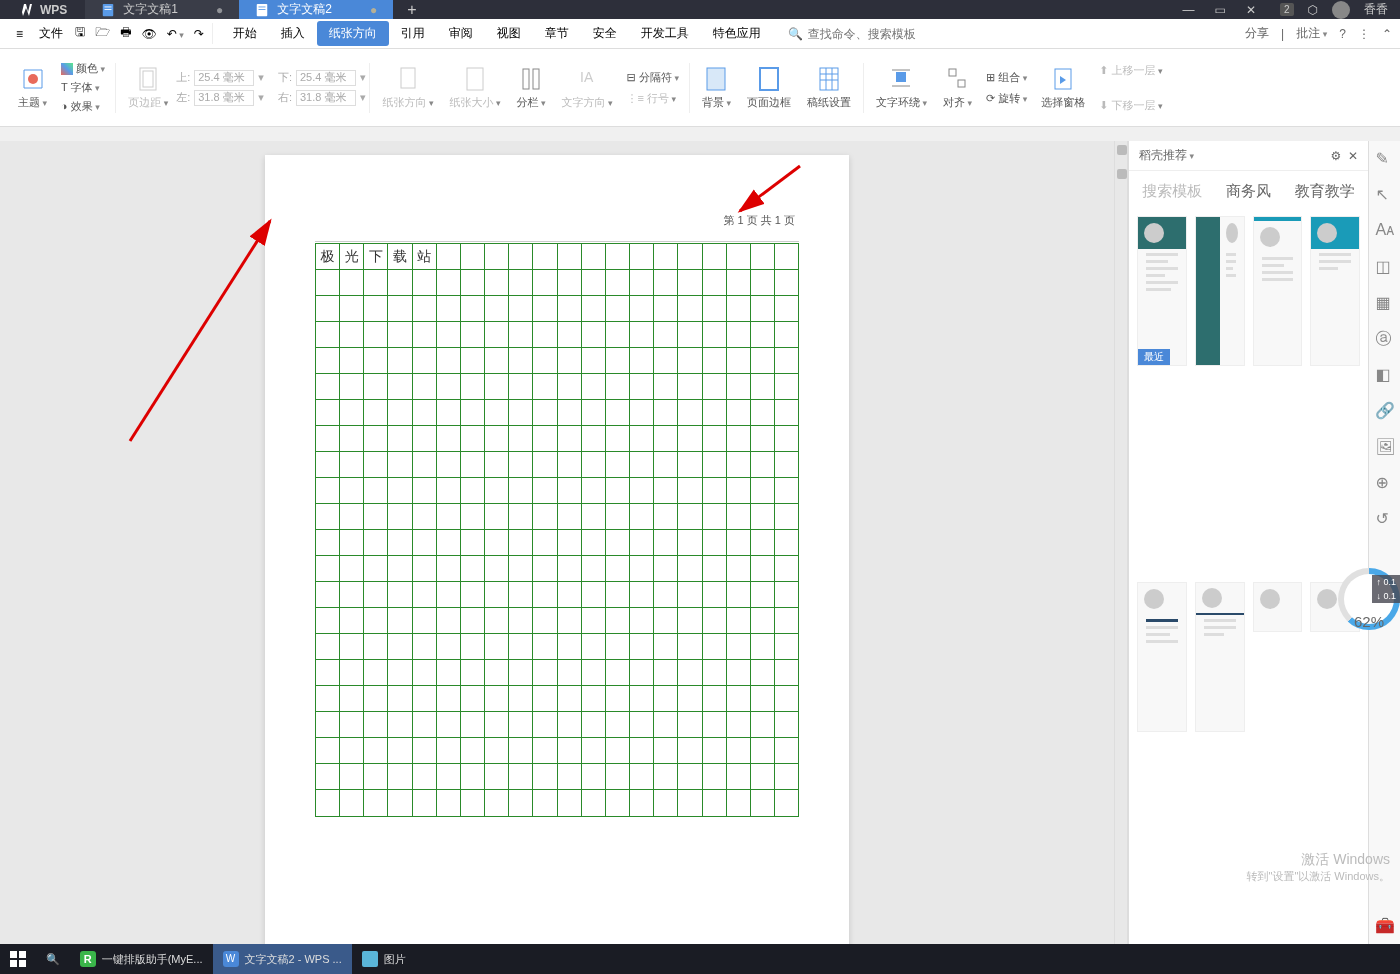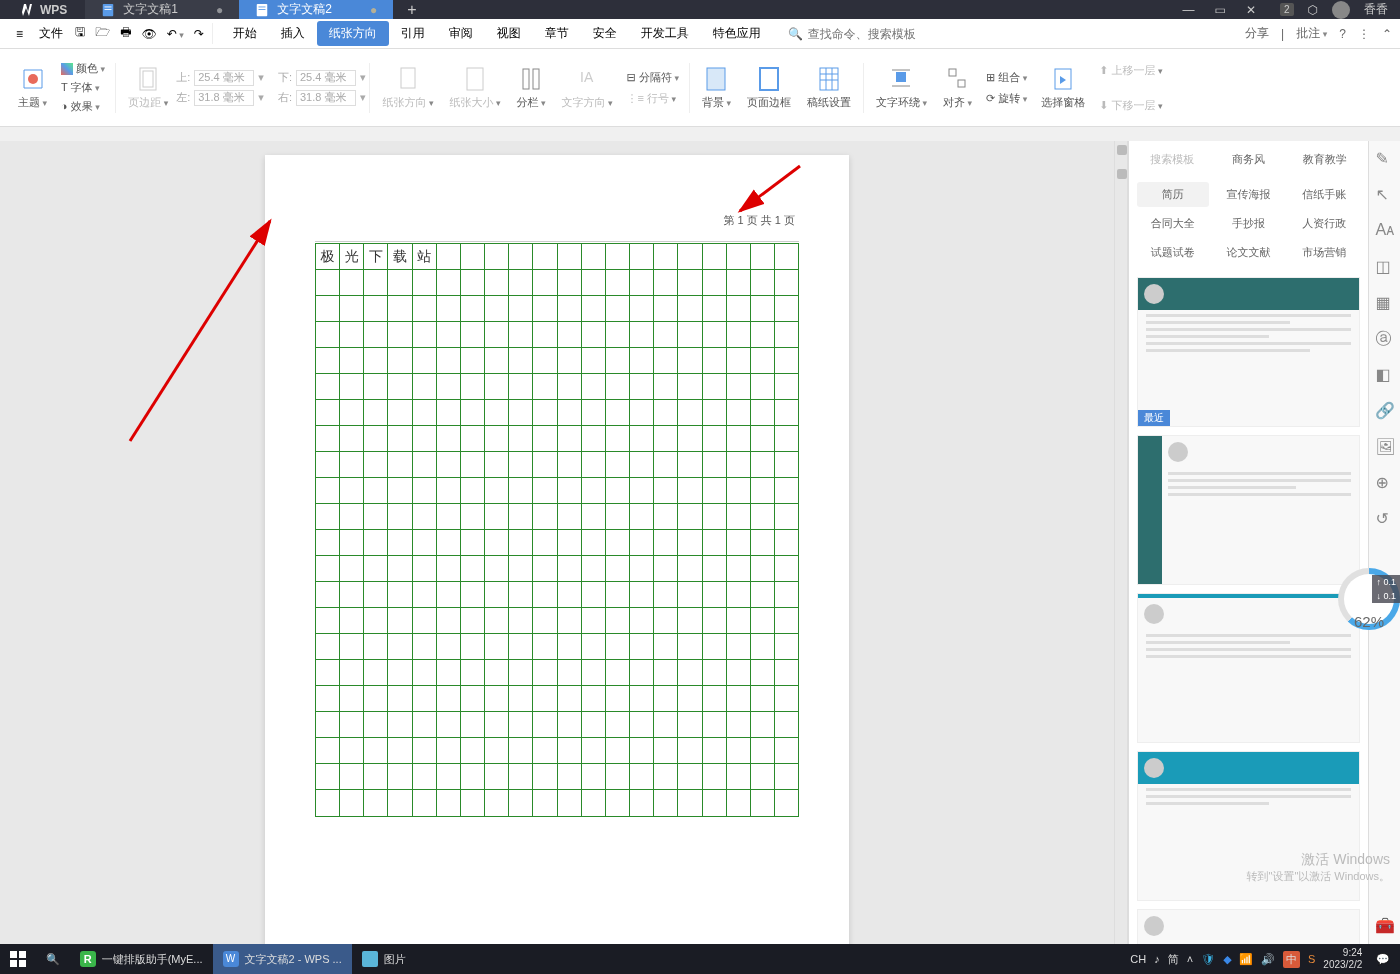--- a/index.html
+++ b/index.html
@@ -53,25 +53,25 @@
 
 .arrow { position: absolute; z-index: 50; pointer-events: none; }
 
 
 .right-panel { width: 240px; background:#fff; border-left:1px solid #ddd; display:flex; flex-direction:column; font-size:12px; }
 .right-panel .hd { height: 30px; display:flex; align-items:center; padding: 0 10px; border-bottom:1px solid #eee; justify-content:space-between; color:#666; }
 .right-panel .banner { text-align:center; padding: 16px 10px 10px; }
 .right-panel .banner h3 { font-size: 16px; color:#333; margin-bottom: 6px; }
 .right-panel .banner p { font-size: 11px; color:#888; }
 .right-panel .tabs3 { display:flex; padding: 6px 8px; gap: 6px; }
-.right-panel .tabs3 span { flex:1; text-align:center; padding: 5px 0; border-radius:3px; color:#666; cursor:pointer; font-size:11px; }
+.right-panel .tabs3 span { flex:1; text-align:center; padding: 5px 0; border-radius:3px; color:#666; cursor:pointer; font-size:15px; }
 .right-panel .cats { display:grid; grid-template-columns: repeat(3, 1fr); gap: 4px; padding: 4px 8px 8px; }
 .right-panel .cats span { text-align:center; padding: 5px 0; font-size:11px; color:#666; border-radius:3px; cursor:pointer; }
 .right-panel .cats span.on { background:#f2f2f2; }
-.right-panel .tpls { flex:1; overflow:auto; padding: 4px 8px; display:grid; grid-template-columns: 1fr; gap: 8px; }
+.right-panel .tpls { flex:1; overflow:auto; padding: 4px 8px; display:grid; grid-template-columns: 1fr 1fr 1fr 1fr; gap: 8px; }
 .tpl { background:#f8f8f8; border:1px solid #eee; height: 150px; position:relative; overflow:hidden; }
 .tpl .thd { height: 32px; display:flex; align-items:center; padding: 0 6px; gap:6px; }
 .tpl .tav { width:20px; height:20px; border-radius:50%; background:#ccc; }
 .tpl .lines { padding: 4px 8px; }
 .tpl .ln { height:3px; background:#ddd; margin-bottom:4px; }
 .tpl.teal .thd { background:#2d6e6e; }
 .tpl.teal2 .side { position:absolute; left:0; top:0; bottom:0; width:24px; background:#2d6e6e; }
 .recent-tag { position:absolute; left:0; bottom:0; background:#4a88d8; color:#fff; font-size:10px; padding:1px 6px; }
 
 
@@ -800,36 +800,29 @@
         </div>
     </div>
   </div>
 
   <div class="vtrack">
     <div class="nub" style="top:4px"></div>
     <div class="nub" style="top:28px"></div>
   </div>
 
   <div class="right-panel">
+    <div class="hd">
+      <span class="dd">稻壳推荐</span>
+      <span><span>⚙</span>&nbsp;&nbsp;<span>✕</span></span>
+    </div>
     <div class="tabs3">
       <span style="color:#bbb">搜索模板</span>
       <span>商务风</span>
       <span>教育教学</span>
     </div>
-    <div class="cats" id="catgrid">
-        <span class="on">简历</span>
-        <span>宣传海报</span>
-        <span>信纸手账</span>
-        <span>合同大全</span>
-        <span>手抄报</span>
-        <span>人资行政</span>
-        <span>试题试卷</span>
-        <span>论文文献</span>
-        <span>市场营销</span>
-      </div>
     <div class="tpls">
       <div class="tpl teal">
           <div class="thd">
             <div class="tav"></div>
           </div>
           <div class="lines">
             <div class="ln"></div>
             <div class="ln" style="width:70%"></div>
             <div class="ln"></div>
             <div class="ln" style="width:60%"></div>
@@ -950,30 +943,13 @@
       <span>一键排版助手(MyE...</span>
     </div>
   <div class="tbtn act">
       <span style="display:inline-block;width:16px;height:16px;background:#4a88d8;border-radius:3px;color:#fff;text-align:center;font-size:10px;line-height:16px">W</span>
       <span>文字文稿2 - WPS ...</span>
     </div>
   <div class="tbtn">
       <span style="display:inline-block;width:16px;height:16px;background:#5ab5d8;border-radius:2px"></span>
       <span>图片</span>
     </div>
-  <div class="tray">
-    <span>CH</span>
-    <span>♪</span>
-    <span>简</span>
-    <span>˄</span>
-    <span style="color:#3ab5e8">🛡</span>
-    <span style="color:#3a88e8">◆</span>
-    <span>📶</span>
-    <span>🔊</span>
-    <span style="background:#d85a3a;padding:1px 3px;border-radius:2px">中</span>
-    <span style="color:#e88a3a">S</span>
-    <div class="clock">
-      <span>9:24</span>
-      <span>2023/2/2</span>
-    </div>
-    <span>💬</span>
-  </div>
 </div>
 
 </body></html>

